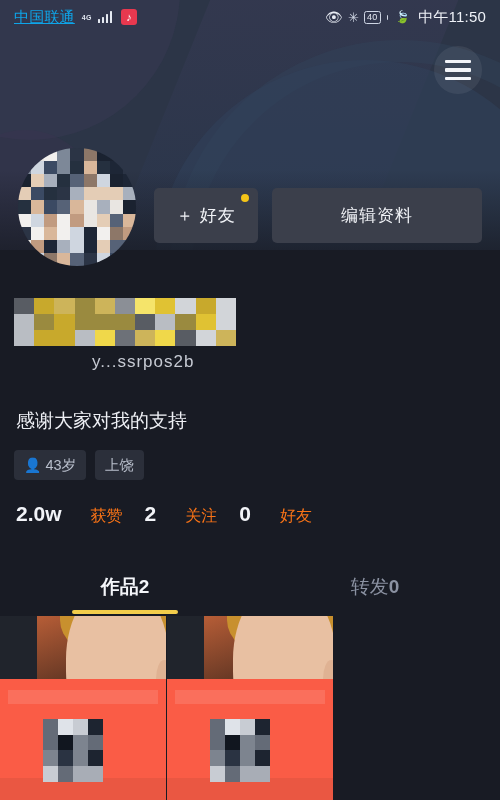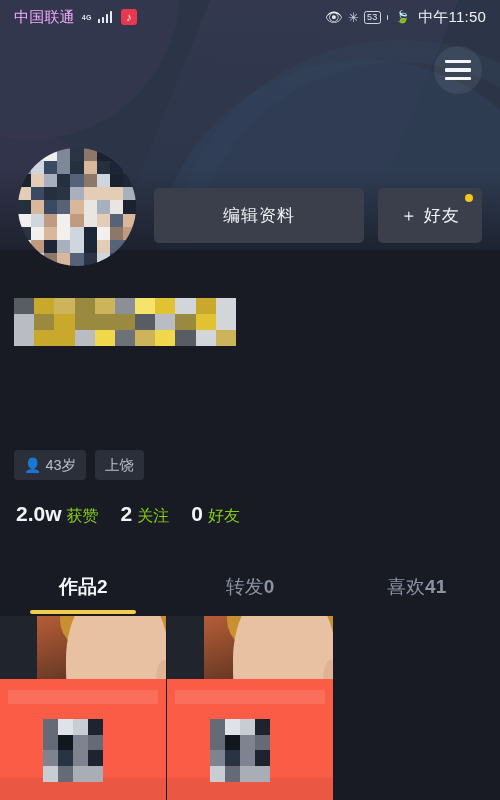--- a/index.html
+++ b/index.html
@@ -12,21 +12,21 @@
   #app { position:relative; width:500px; height:800px; background:#181b24; overflow:hidden; }
 
   
   .statusbar{
     position:absolute; top:0; left:0; width:500px; height:34px;
     display:flex; align-items:center; justify-content:space-between;
     padding:0 14px; z-index:40; color:#e8ebf2;
     font-size:15px; letter-spacing:.2px;
   }
   .sb-left, .sb-right{ display:flex; align-items:center; gap:5px; }
-  .carrier{ font-size:15px; color:#f0abfc; }
+  .carrier{ font-size:15px; color:#0ea5e9;text-decoration:underline; }
   .net-4g{
     display:inline-flex; flex-direction:column; justify-content:center;
     font-size:7px; line-height:7px; color:#dfe4ee; margin-left:2px; font-weight:bold;
   }
   .bars{ display:inline-flex; align-items:flex-end; gap:1.5px; height:12px; margin-left:1px;}
   .bars i{ display:block; width:2.5px; background:#e6eaf2; border-radius:.5px;}
   .bars i:nth-child(1){height:4px}.bars i:nth-child(2){height:6.5px}
   .bars i:nth-child(3){height:9px}.bars i:nth-child(4){height:12px}
   .tiktok-badge{
     width:16px;height:16px;background:#e8384f;border-radius:3px;
@@ -111,21 +111,21 @@
   .tag{
     background:#2b2f3a;border-radius:4px;height:30px;padding:0 10px;
     display:flex;align-items:center;gap:4px;color:#b9bfcc;font-size:14.5px;
   }
   .tag-person{ color:#38b6e0; font-size:14px; }
 
   
   .stats{ position:absolute;left:16px;top:502px;display:flex;gap:22px;align-items:baseline;z-index:20;}
   .stat{ display:flex;align-items:baseline;gap:5px;}
   .stat-num{ color:#f2f4f8;font-size:21px;font-weight:bold;}
-  .stat-lbl{ color:#84cc16;font-size:16px;}
+  .stat-lbl{ color:#f97316;font-size:16px;margin-left:24px;}
 
   
   .tabs{ position:absolute;left:0;top:560px;width:500px;height:54px;display:flex;z-index:20;}
   .tab{ flex:1;display:flex;align-items:center;justify-content:center;
     font-size:19px;color:#8b92a2;position:relative;cursor:pointer;gap:0;}
   .tab.active{ color:#f4f6fa; font-weight:bold;}
   .tab .tnum{font-weight:bold;}
   .tab.active .underline{
     position:absolute;bottom:0;left:50%;transform:translateX(-50%);
     width:106px;height:4px;background:#f3cd4b;border-radius:2px;
@@ -181,21 +181,21 @@
           <i></i>
           <i></i>
           <i></i>
           <i></i>
         </span>
       <span class="tiktok-badge">♪</span>
     </div>
     <div class="sb-right">
       <span class="eye-ico">👁</span>
       <span class="bt-ico">✳</span>
-      <span class="batt">53</span>
+      <span class="batt">40</span>
       <span class="batt-tip"></span>
       <span class="leaf">🍃</span>
       <span class="clock">中午11:50</span>
     </div>
   </div>
 
   <div class="menu-btn">
     <span></span>
       <span></span>
       <span></span>
@@ -281,25 +281,25 @@
           <i style="display: block; background: rgb(141, 119, 104);"></i>
           <i style="display: block; background: rgb(217, 183, 154);"></i>
           <i style="display: block; background: rgb(86, 98, 119);"></i>
           <i style="display: block; background: rgb(43, 52, 69);"></i>
           <i style="display: block; background: rgb(207, 214, 224);"></i>
           <i style="display: block; background: rgb(59, 74, 99);"></i>
           <i style="display: block; background: rgb(86, 98, 119);"></i>
         </div>
     </div>
     <div class="btn-wrap">
-      <div class="btn btn-edit">编辑资料</div>
       <div class="btn btn-friend">
         <span>＋ 好友</span>
         <span class="dot-badge"></span>
       </div>
+      <div class="btn btn-edit">编辑资料</div>
     </div>
   </div>
 
   <div class="name-block">
     <div class="name-pix" id="name-pix" style="grid-template-columns: repeat(11, 1fr); grid-template-rows: repeat(3, 1fr);">
         <i style="display: block; background: rgb(88, 92, 99);"></i>
         <i style="display: block; background: rgb(200, 169, 44);"></i>
         <i style="display: block; background: rgb(205, 180, 90);"></i>
         <i style="display: block; background: rgb(154, 138, 63);"></i>
         <i style="display: block; background: rgb(205, 180, 90);"></i>
@@ -325,22 +325,24 @@
         <i style="display: block; background: rgb(200, 169, 44);"></i>
         <i style="display: block; background: rgb(185, 189, 195);"></i>
         <i style="display: block; background: rgb(240, 216, 74);"></i>
         <i style="display: block; background: rgb(109, 113, 120);"></i>
         <i style="display: block; background: rgb(205, 180, 90);"></i>
         <i style="display: block; background: rgb(240, 216, 74);"></i>
         <i style="display: block; background: rgb(88, 92, 99);"></i>
         <i style="display: block; background: rgb(210, 213, 217);"></i>
         <i style="display: block; background: rgb(205, 180, 90);"></i>
       </div>
-  </div>
-
+    <div class="uid">y...ssrpos2b</div>
+  </div>
+
+  <div class="bio">感谢大家对我的支持</div>
 
   <div class="tags">
     <div class="tag">
       <span class="tag-person">👤</span>
       <span>43岁</span>
     </div>
     <div class="tag">
       <span>上饶</span>
     </div>
   </div>
@@ -362,24 +364,20 @@
 
   <div class="tabs">
     <div class="tab active">
       <span>作品</span>
       <span class="tnum">2</span>
       <span class="underline"></span>
     </div>
     <div class="tab">
       <span>转发</span>
       <span class="tnum">0</span>
-    </div>
-    <div class="tab">
-      <span>喜欢</span>
-      <span class="tnum">41</span>
     </div>
   </div>
 
   <div class="grid">
     <div class="cell">
       <div class="thumb">
         <div class="thumb-bg"></div>
         <div class="t-wall"></div>
         <div class="t-wall2"></div>
         <div class="t-hair"></div>

